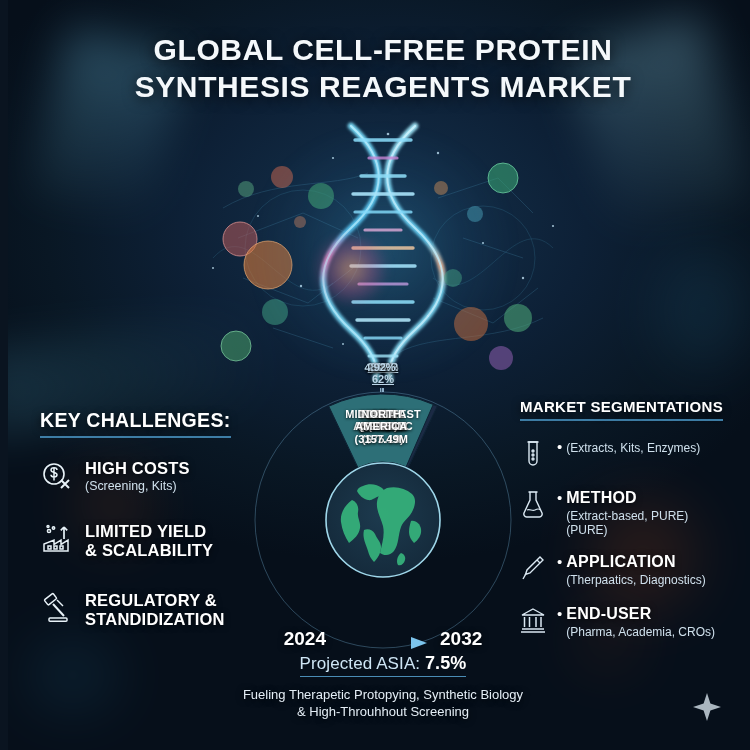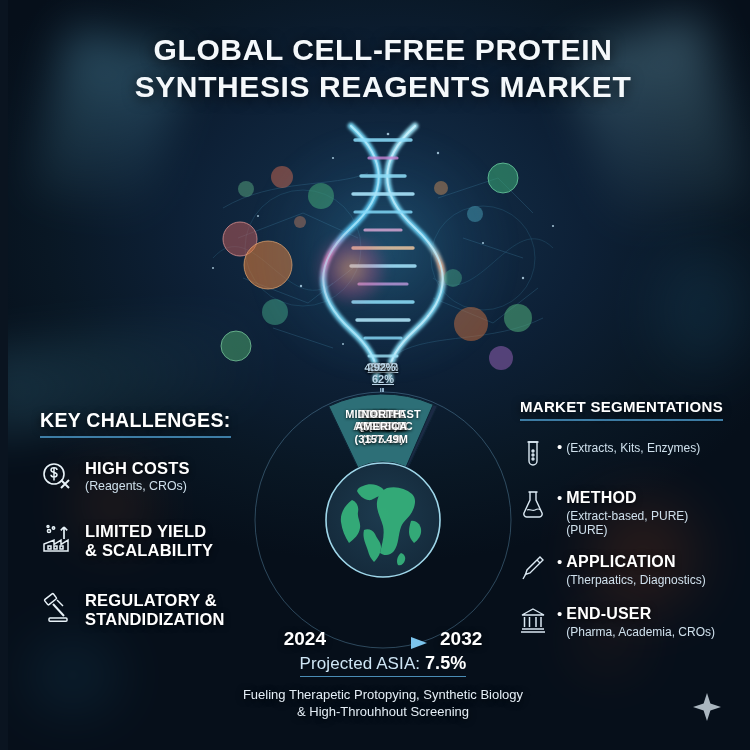--- a/index.html
+++ b/index.html
@@ -224,21 +224,21 @@
     <div class="col-head">KEY CHALLENGES:</div>
 
     <div class="item">
       <svg class="ic" viewBox="0 0 34 34" fill="none" stroke="#e8f2f8" stroke-width="1.6">
         <circle cx="14" cy="15" r="10"></circle>
         <path d="M14 8.5 v13 M17 11 c0-1.4-1.4-2.2-3-2.2 s-3 .8-3 2.2 1.3 2 3 2.4 3 1 3 2.4-1.4 2.2-3 2.2-3-.8-3-2.2" stroke-width="1.5"></path>
         <path d="M21 21 l8 8 M29 21 l-8 8" stroke-width="2"></path>
       </svg>
       <div>
         <div class="it-main">HIGH COSTS</div>
-        <div class="it-sub">(Reagents, CROs)</div>
+        <div class="it-sub">(Screening, Kits)</div>
       </div>
     </div>
 
     <div class="item" style="margin-top:28px;">
       <svg class="ic" viewBox="0 0 34 34" fill="none" stroke="#e8f2f8" stroke-width="1.5">
         <path d="M4 29 h24 v-11 l-7 4.5 v-4.5 l-7 4.5 v-4.5 L4 22 z"></path>
         <rect x="8" y="24" width="3" height="3"></rect>
           <rect x="14" y="24" width="3" height="3"></rect>
         <rect x="20" y="24" width="3" height="3"></rect>
         <path d="M24 17 v-12 M24 5 l-3.2 3.4 M24 5 l3.2 3.4" stroke-width="1.7"></path>

